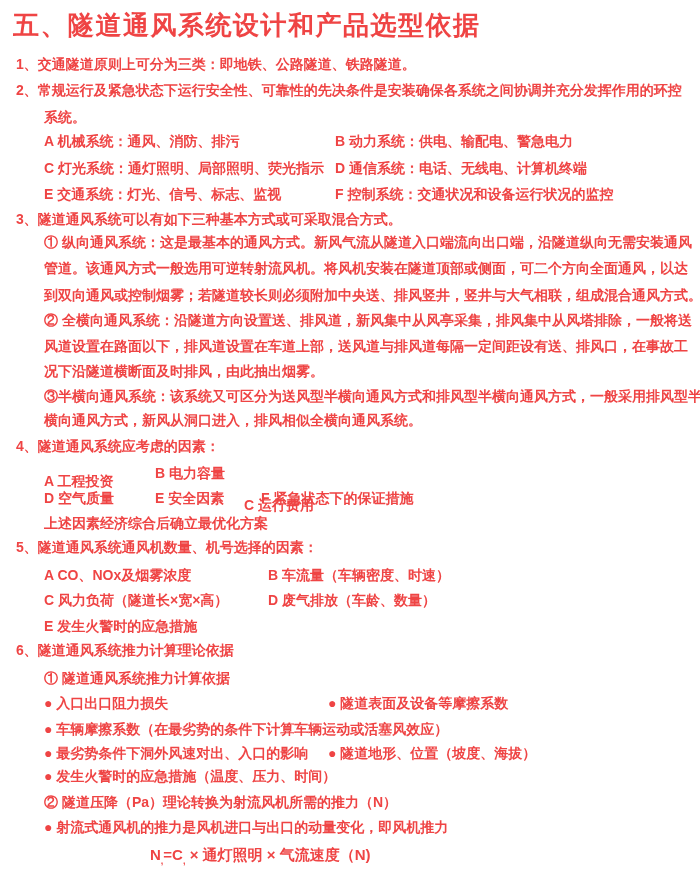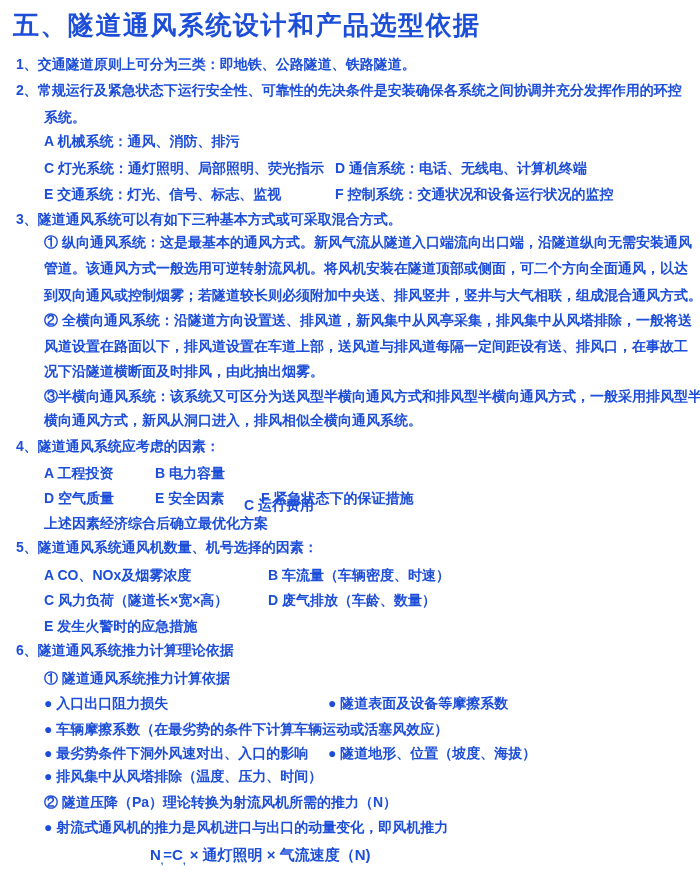--- a/index.html
+++ b/index.html
@@ -3,21 +3,21 @@
 <meta charset="utf-8">
 <style>
   html, body { margin: 0; padding: 0; background: #e8e8e8; }
   .page {
     position: relative;
     width: 700px;
     height: 878px;
     background: #ffffff;
     font-family: "Liberation Sans", sans-serif;
     font-weight: bold;
-    color: #1d4ed8;
+    color: #ef4444;
     overflow: hidden;
     margin: 0 auto;
   }
   .title {
     position: absolute;
     left: 13px;
     top: 8px;
     font-size: 26px;
     letter-spacing: 1.5px;
     white-space: nowrap;
@@ -60,20 +60,21 @@
         <span class="seg" style="left: 16px;">1、交通隧道原则上可分为三类：即地铁、公路隧道、铁路隧道。</span>
       </div>
       <div class="line" style="top: 78px;">
         <span class="seg" style="left: 16px;">2、常规运行及紧急状态下运行安全性、可靠性的先决条件是安装确保各系统之间协调并充分发挥作用的环控</span>
       </div>
       <div class="line" style="top: 105px;">
         <span class="seg" style="left: 44px;">系统。</span>
       </div>
       <div class="line" style="top: 129px;">
         <span class="seg" style="left: 44px;">A 机械系统：通风、消防、排污</span>
+        <span class="seg" style="left: 335px;">B 动力系统：供电、输配电、警急电力</span>
       </div>
       <div class="line" style="top: 156px;">
         <span class="seg" style="left: 44px;">C 灯光系统：通灯照明、局部照明、荧光指示</span>
         <span class="seg" style="left: 335px;">D 通信系统：电话、无线电、计算机终端</span>
       </div>
       <div class="line" style="top: 182px;">
         <span class="seg" style="left: 44px;">E 交通系统：灯光、信号、标志、监视</span>
         <span class="seg" style="left: 335px;">F 控制系统：交通状况和设备运行状况的监控</span>
       </div>
       <div class="line" style="top: 207px;">
@@ -100,21 +101,21 @@
       <div class="line" style="top: 384px;">
         <span class="seg" style="left: 44px;">③半横向通风系统：该系统又可区分为送风型半横向通风方式和排风型半横向通风方式，一般采用排风型半</span>
       </div>
       <div class="line" style="top: 408px;">
         <span class="seg" style="left: 44px;">横向通风方式，新风从洞口进入，排风相似全横向通风系统。</span>
       </div>
       <div class="line" style="top: 434px;">
         <span class="seg" style="left: 16px;">4、隧道通风系统应考虑的因素：</span>
       </div>
       <div class="line" style="top: 461px;">
-        <span class="seg" style="left: 44px;">A 工程投资</span>
+        <span class="seg" style="left: 44px; margin-top: 8px;">A 工程投资</span>
         <span class="seg" style="left: 155px;">B 电力容量</span>
         <span class="seg" style="left: 244px; margin-top: 32px;">C 运行费用</span>
       </div>
       <div class="line" style="top: 486px;">
         <span class="seg" style="left: 44px;">D 空气质量</span>
         <span class="seg" style="left: 155px;">E 安全因素</span>
         <span class="seg" style="left: 261px;">F 紧急状态下的保证措施</span>
       </div>
       <div class="line" style="top: 511px;">
         <span class="seg" style="left: 44px;">上述因素经济综合后确立最优化方案</span>
@@ -144,21 +145,21 @@
         <span class="seg" style="left: 328px;">● 隧道表面及设备等摩擦系数</span>
       </div>
       <div class="line" style="top: 717px;">
         <span class="seg" style="left: 44px;">● 车辆摩擦系数（在最劣势的条件下计算车辆运动或活塞风效应）</span>
       </div>
       <div class="line" style="top: 741px;">
         <span class="seg" style="left: 44px;">● 最劣势条件下洞外风速对出、入口的影响</span>
         <span class="seg" style="left: 328px;">● 隧道地形、位置（坡度、海拔）</span>
       </div>
       <div class="line" style="top: 764px;">
-        <span class="seg" style="left: 44px;">● 排风集中从风塔排除（温度、压力、时间）</span>
+        <span class="seg" style="left: 44px;">● 发生火警时的应急措施（温度、压力、时间）</span>
       </div>
       <div class="line" style="top: 790px;">
         <span class="seg" style="left: 44px;">② 隧道压降（Pa）理论转换为射流风机所需的推力（N）</span>
       </div>
       <div class="line" style="top: 815px;">
         <span class="seg" style="left: 44px;">● 射流式通风机的推力是风机进口与出口的动量变化，即风机推力</span>
       </div>
     </div>
 
   <div class="formula"><span>N</span><sub>,</sub><span>=C</span><sub>,</sub><span> × 通灯照明 × 气流速度（N)</span></div>

